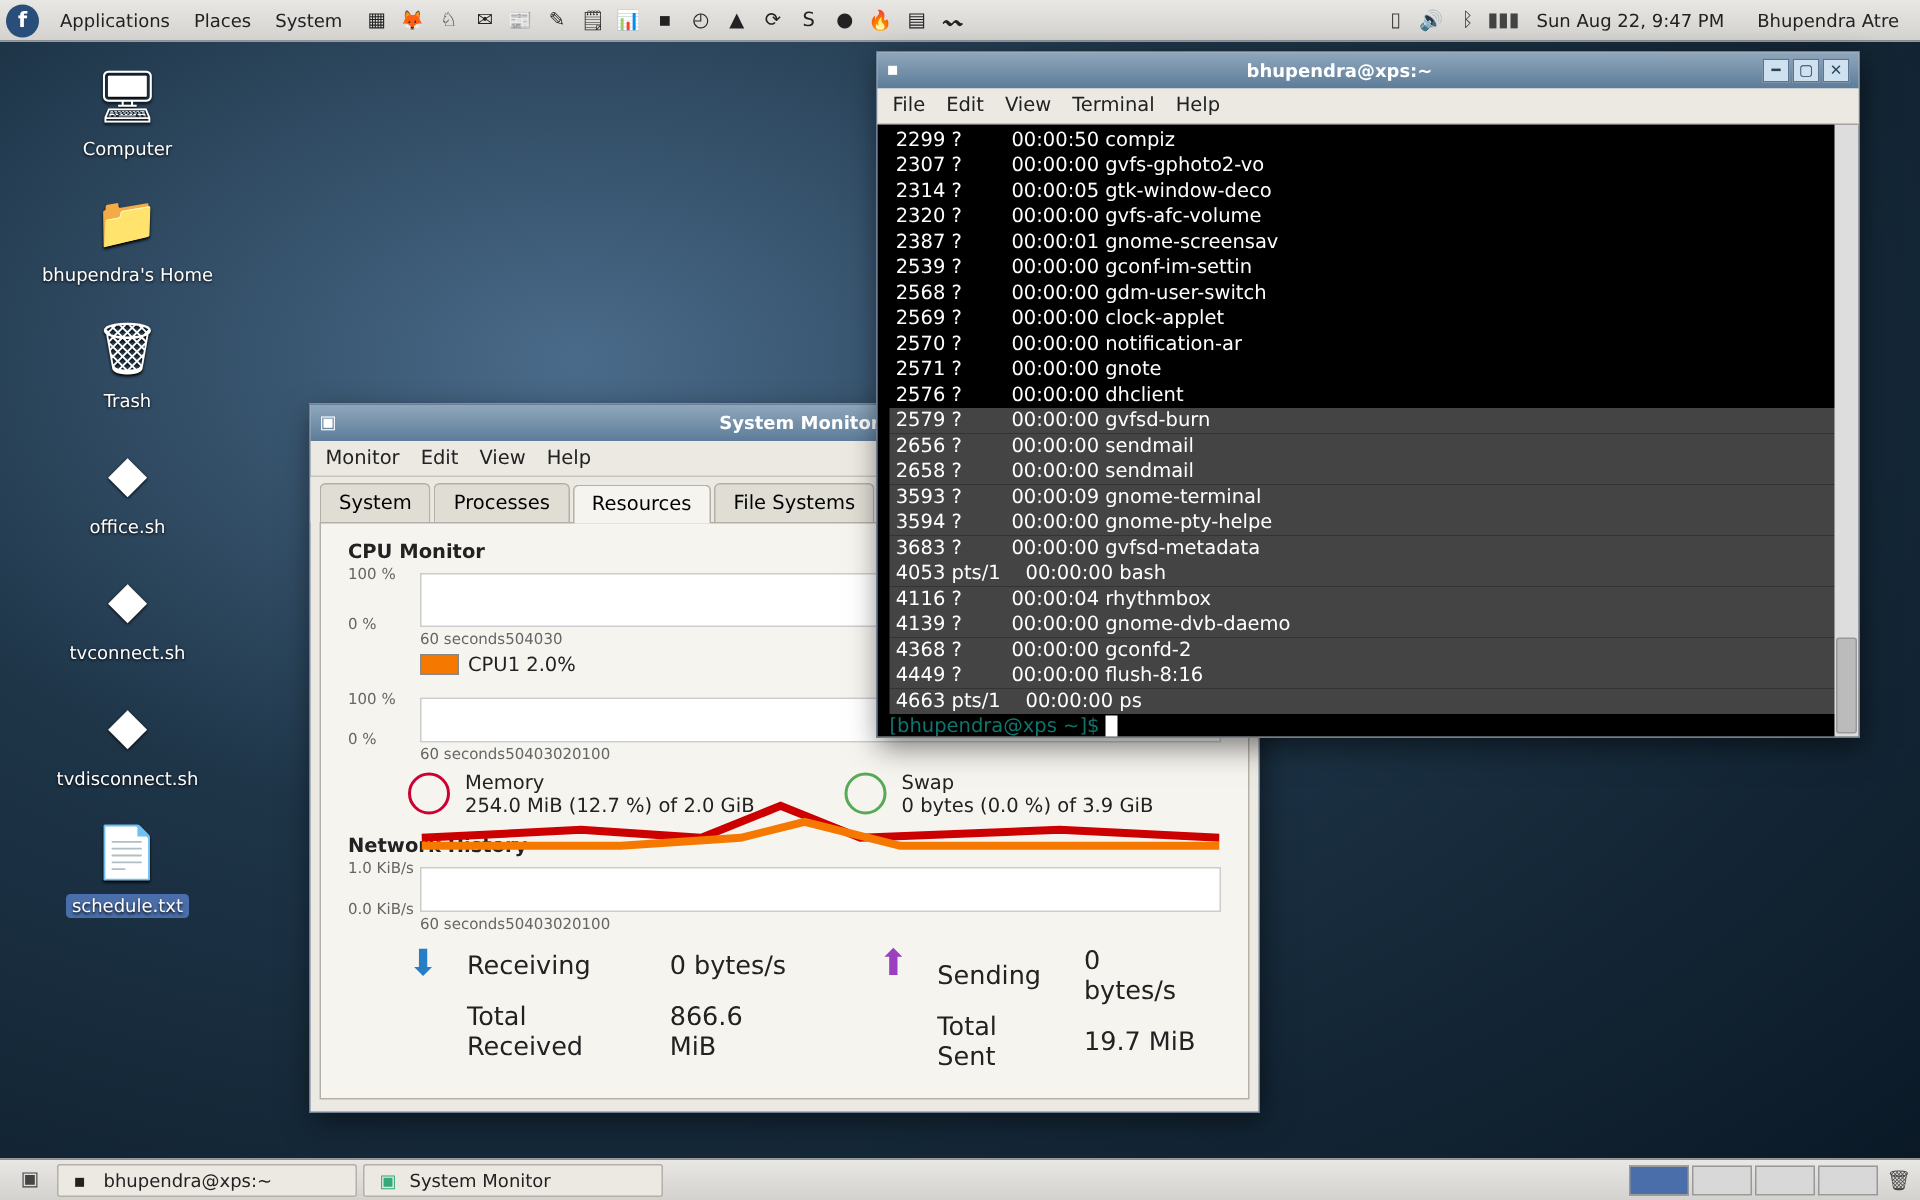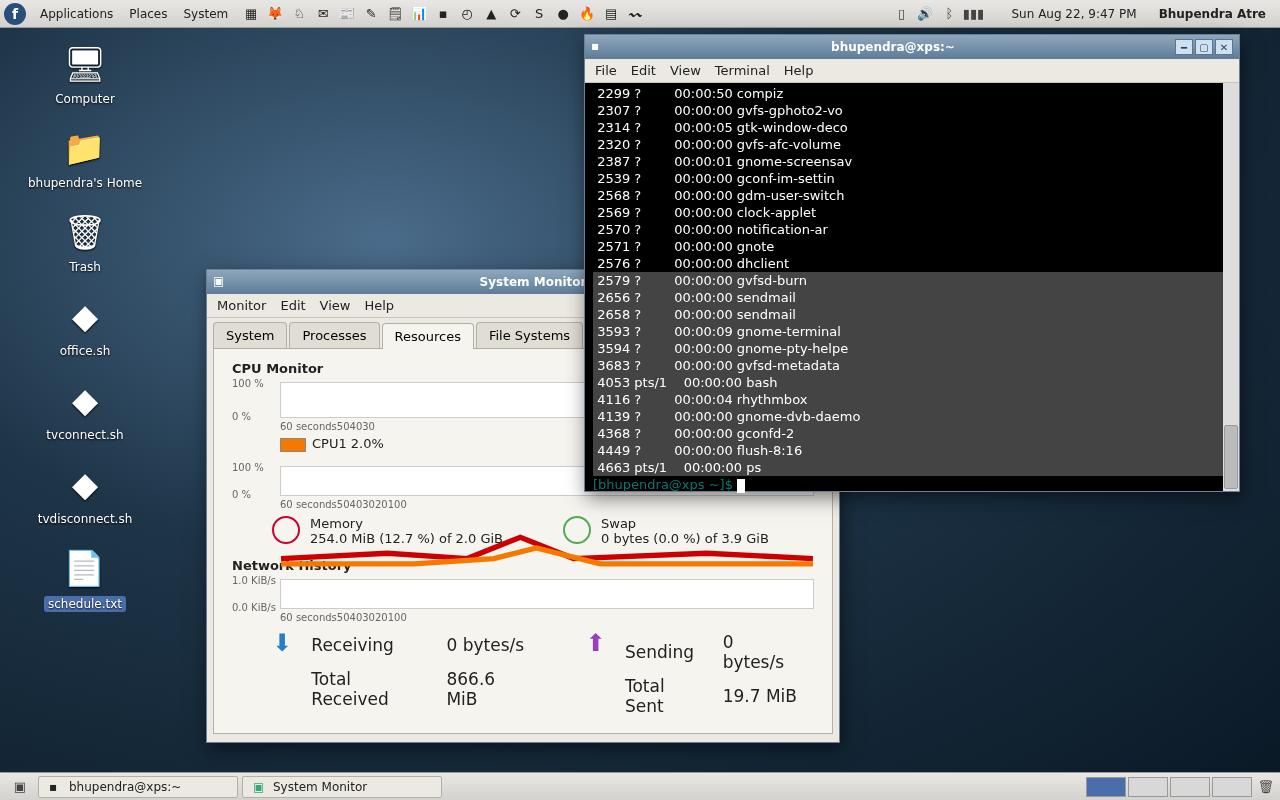--- a/index.html
+++ b/index.html
@@ -2,22 +2,22 @@
 <html><head>
 <meta charset="utf-8">
 <style>
 *{box-sizing:border-box;margin:0;padding:0;font-family:"DejaVu Sans",sans-serif;}
 body{width:1280px;height:800px;overflow:hidden;background:radial-gradient(ellipse at 30% 30%,#4a6b8a 0%,#1e3548 40%,#0a1825 100%);position:relative;user-select:none;}
 .top-panel{height:28px;background:linear-gradient(#e8e7e4,#d3d2cf);border-bottom:1px solid #999;display:flex;align-items:center;font-size:12px;color:#222;padding:0 4px;}
 .top-panel .f-logo{width:22px;height:22px;background:#294e7a;border-radius:50%;color:#fff;font-weight:bold;display:flex;align-items:center;justify-content:center;font-size:14px;margin-right:6px;}
 .top-panel .menu-item{padding:0 8px;cursor:pointer;}
 .tray{margin-left:auto;display:flex;align-items:center;gap:4px;}
 .tray-ico{width:20px;height:20px;display:flex;align-items:center;justify-content:center;font-size:13px;color:#444;}
-.top-panel .clock{padding:0 8px;margin-left:16px;}
-.top-panel .user{padding:0 10px;font-weight:bold;}
+.top-panel .clock{padding:0 8px;}
+.top-panel .user{padding:0 10px;font-weight:normal;}
 .launchers{display:flex;align-items:center;gap:2px;padding:0 4px;}
 .launch-ico{width:22px;height:22px;border:1px solid transparent;border-radius:3px;display:flex;align-items:center;justify-content:center;font-size:13px;}
 .desktop-icons{position:absolute;top:40px;left:10px;width:170px;}
 .di{width:150px;text-align:center;color:#fff;font-size:12px;margin-bottom:18px;cursor:pointer;text-shadow:0 1px 2px #000;}
 .di .icn{width:48px;height:48px;margin:0 auto 4px;display:flex;align-items:center;justify-content:center;font-size:34px;}
 .di.sel .lbl{background:#4a6ea9;border-radius:3px;padding:1px 4px;display:inline-block;}
 .window{position:absolute;background:#ece9e2;border:1px solid #6b7f96;box-shadow:2px 6px 18px rgba(0,0,0,.5);}
 .titlebar{height:24px;background:linear-gradient(#8fa7bc,#5d7c99);color:#fff;display:flex;align-items:center;font-size:12px;font-weight:bold;padding:0 6px;}
 .titlebar .ttl{flex:1;text-align:center;}
 .titlebar .tbico{width:16px;height:16px;margin-right:4px;display:inline-block;}

